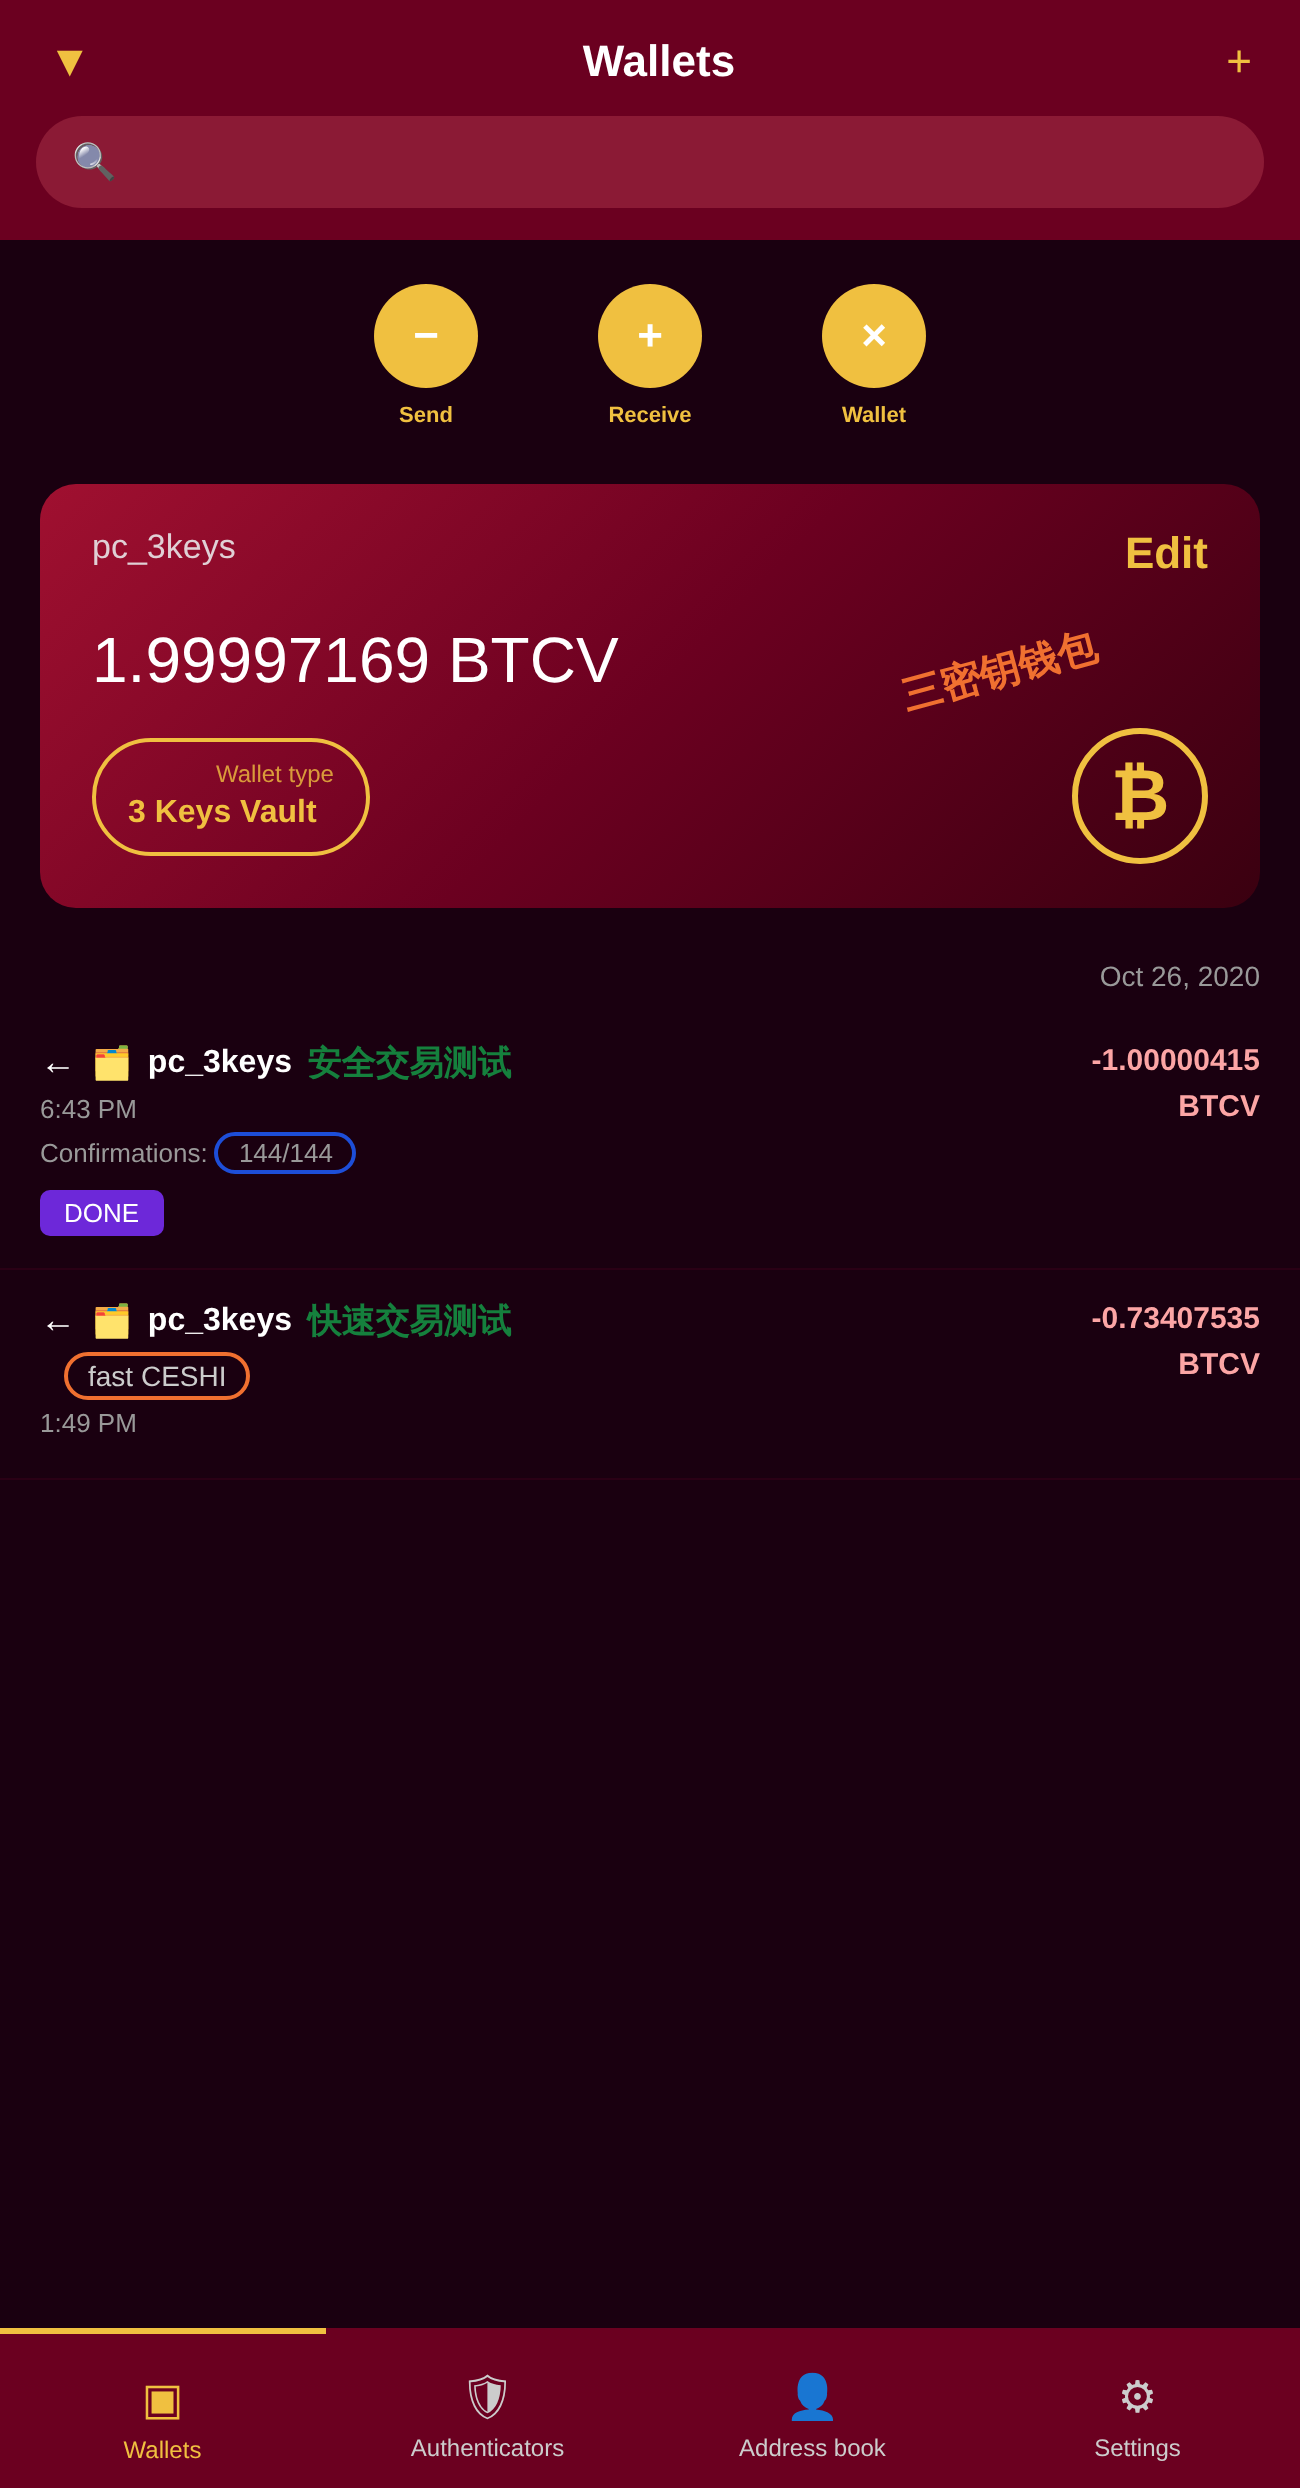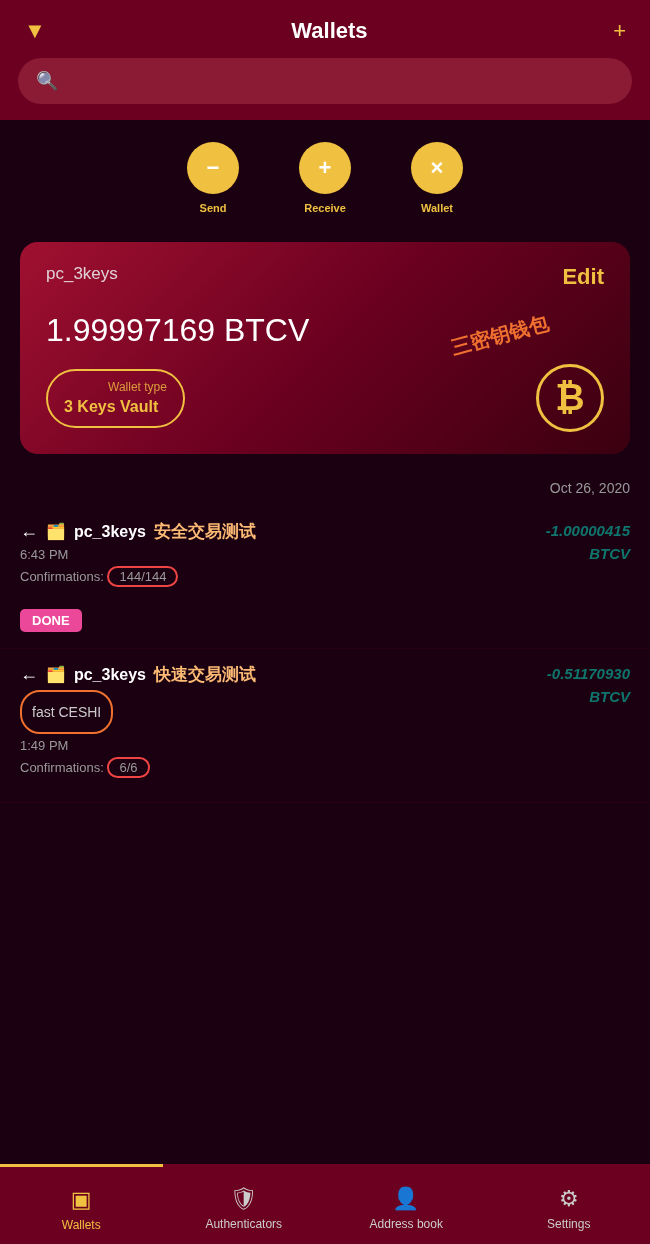--- a/index.html
+++ b/index.html
@@ -202,59 +202,57 @@
     }
     .tx-wallet-icon {
       font-size: 16px;
     }
     .tx-wallet-name {
       font-size: 16px;
       font-weight: 700;
       color: #fff;
     }
     .tx-annotation {
-      color: #fdba74;
+      color: #15803d;
       font-size: 17px;
       font-weight: 700;
     }
     .tx-time {
       color: #999;
       font-size: 13px;
       margin-bottom: 4px;
     }
     .tx-confirmations {
       color: #999;
       font-size: 13px;
       margin-bottom: 8px;
     }
     .confirmations-circle {
       display: inline-block;
-      border: 2px solid #ef4444;
+      border: 2px solid #1d4ed8;
       border-radius: 20px;
       padding: 1px 10px;
       color: #999;
       font-size: 13px;
     }
     .tx-status-done {
       display: inline-block;
-      background: #ec4899;
+      background: #6d28d9;
       color: #fff;
       font-size: 13px;
-      font-weight: 700;
+      font-weight: 400;
       padding: 4px 12px;
       border-radius: 5px;
-      margin-top: 14px;
     }
     .tx-amount {
       text-align: right;
-      color: #0f766e;
+      color: #fca5a5;
       font-size: 15px;
       font-weight: 700;
       line-height: 1.5;
-      font-style: italic;
     }
 
     
     .bottom-nav {
       position: fixed;
       bottom: 0;
       left: 0;
       width: 650px;
       background: #6b0020;
       display: flex;
@@ -359,30 +357,26 @@
 <div class="tx-item">
   <div class="tx-top">
     <div class="tx-left">
       <div class="tx-title-row">
         <span class="tx-arrow">←</span>
         <span class="tx-wallet-icon">🗂️</span>
         <span class="tx-wallet-name">pc_3keys</span>
         <span class="tx-annotation">快速交易测试</span>
       </div>
       <div style="display:flex;align-items:center;gap:8px;margin-bottom:4px;">
-        <span style="border:2px solid #f07030;border-radius:20px;padding:12px 10px;color:#ccc;font-size:14px;">fast CESHI</span>
+        <span style="border:2px solid #f07030;border-radius:20px;padding:2px 10px;color:#ccc;font-size:14px;margin-left:12px;">fast CESHI</span>
       </div>
       <div class="tx-time">1:49 PM</div>
-      <div class="tx-confirmations">
-        <span>Confirmations:</span>
-        <span class="confirmations-circle">6/6</span>
-      </div>
     </div>
     <div class="tx-amount">
-      <span>-0.51170930</span><br>
+      <span>-0.73407535</span><br>
       <span>BTCV</span>
     </div>
   </div>
 </div>
 
 <div class="bottom-spacer"></div>
 
 <div class="bottom-nav">
   <div class="nav-item active">
     <span class="nav-icon">▣</span>

